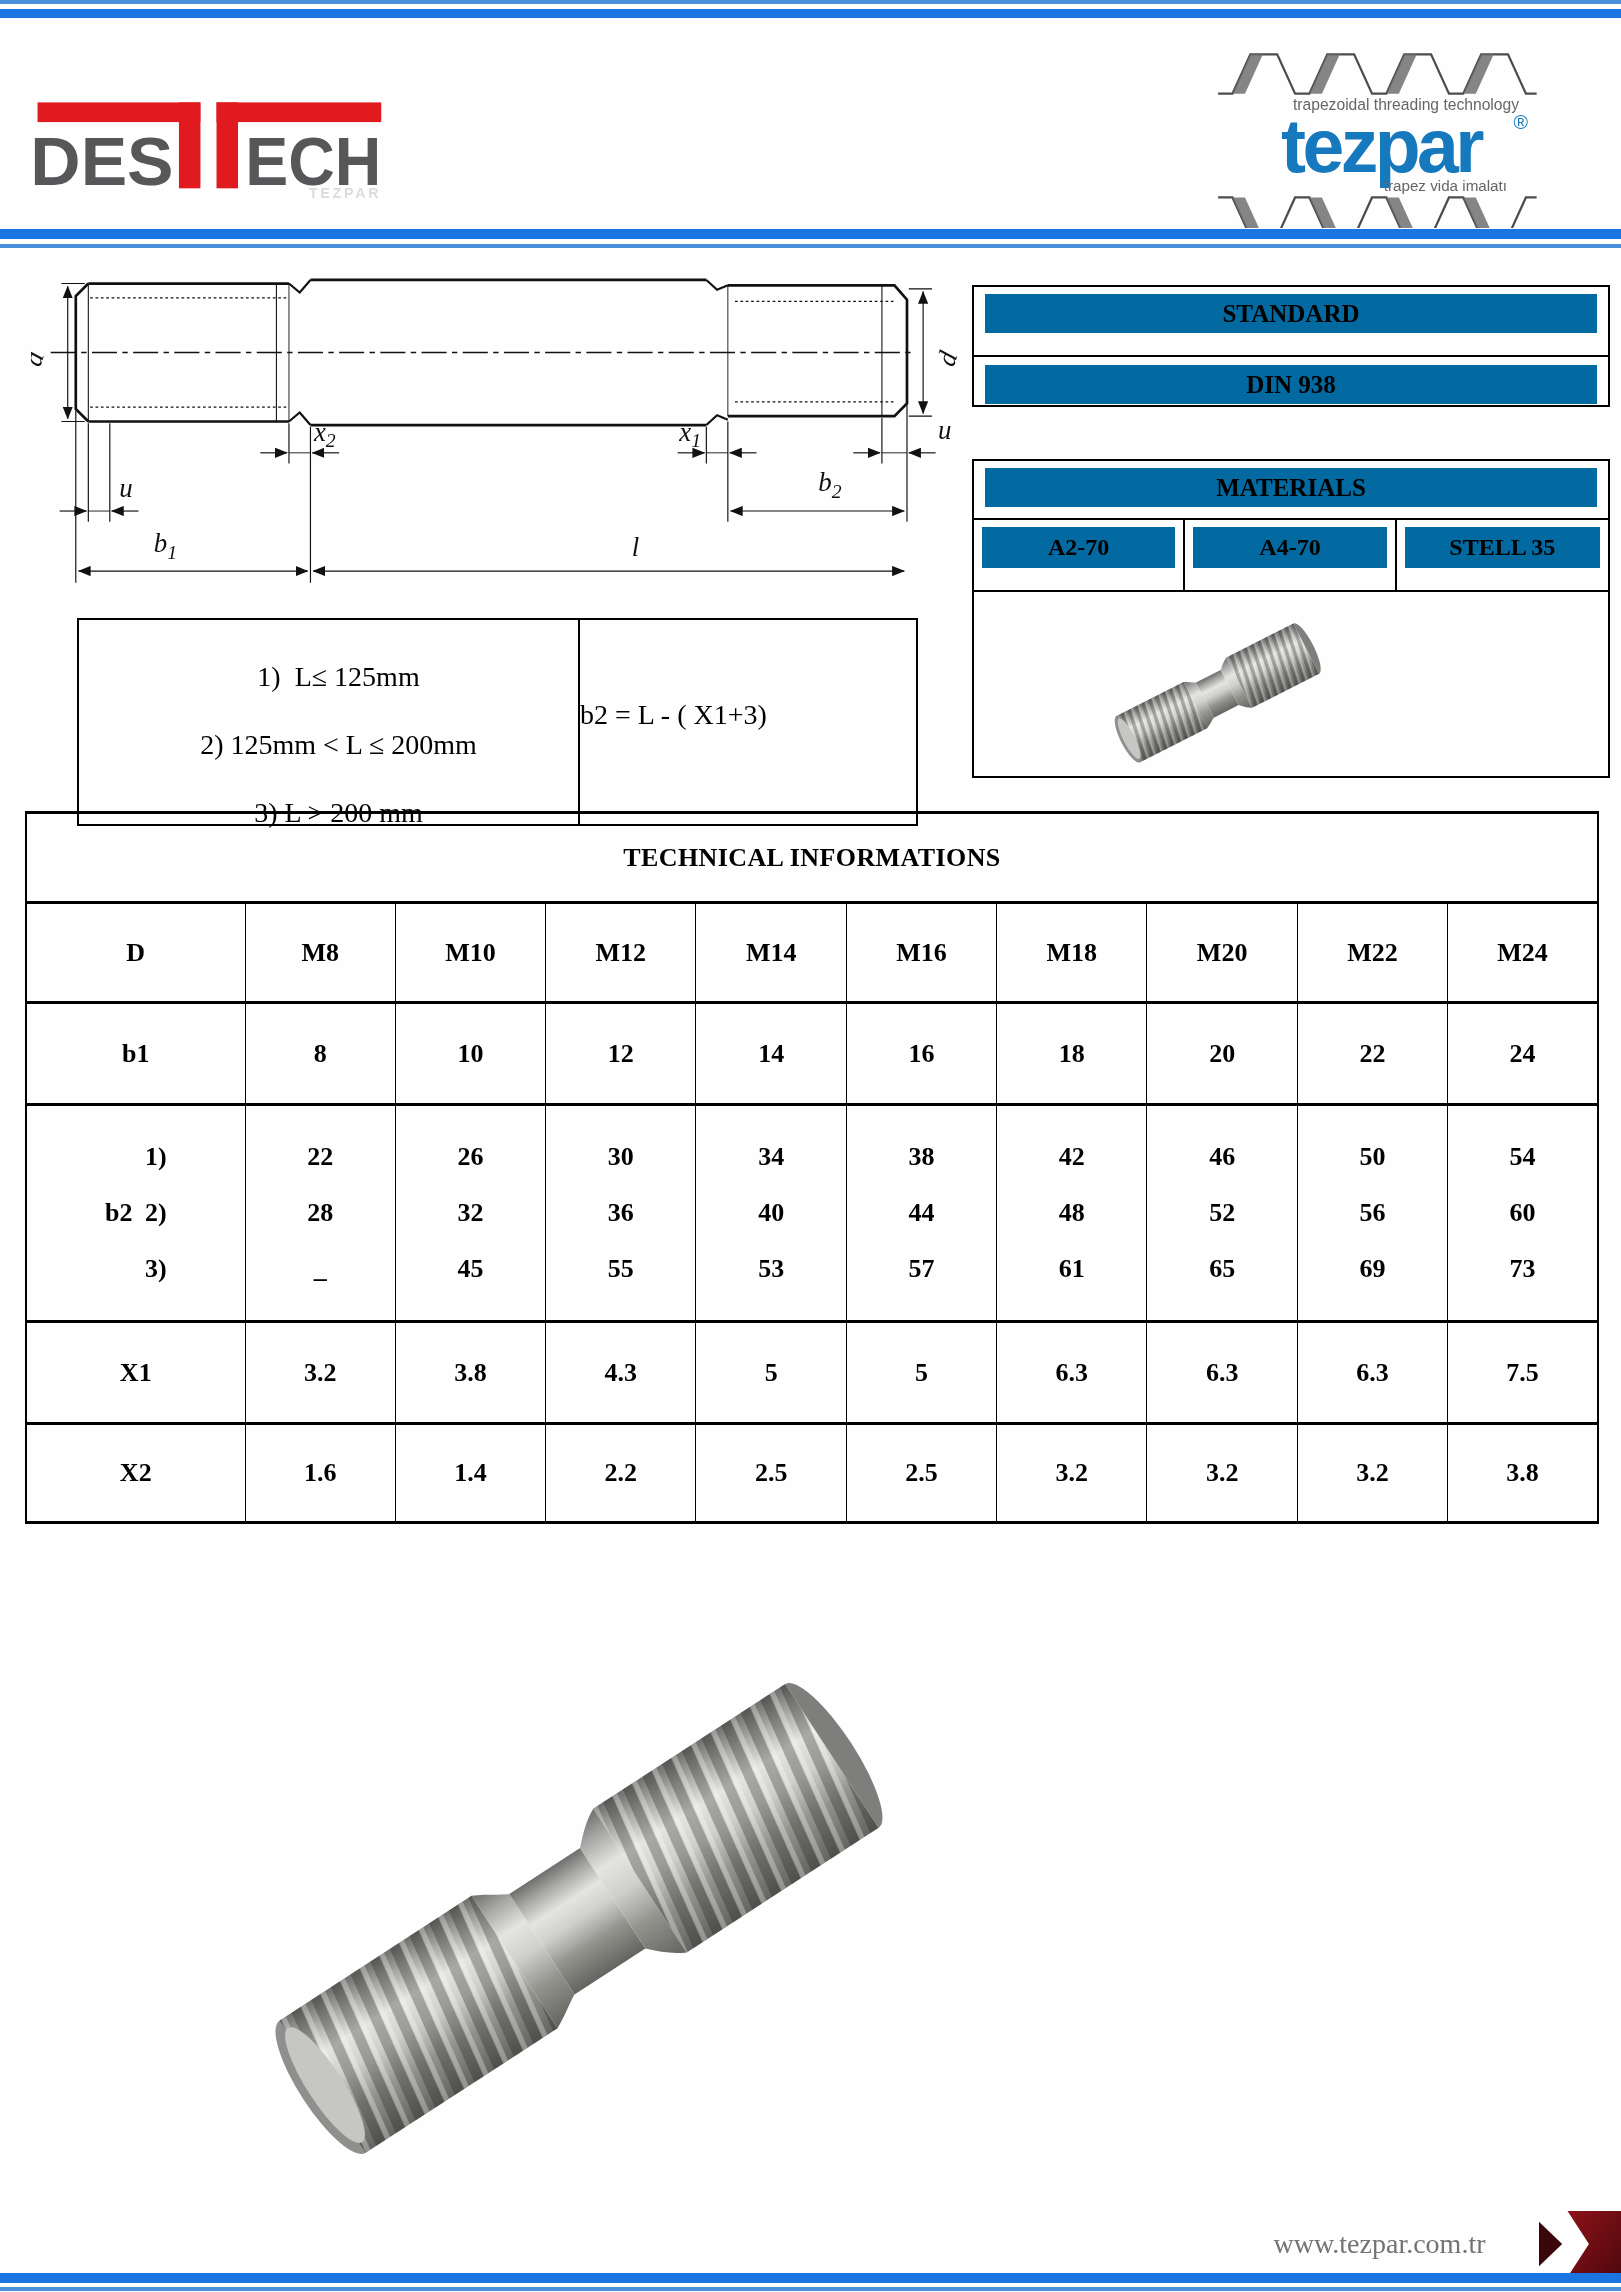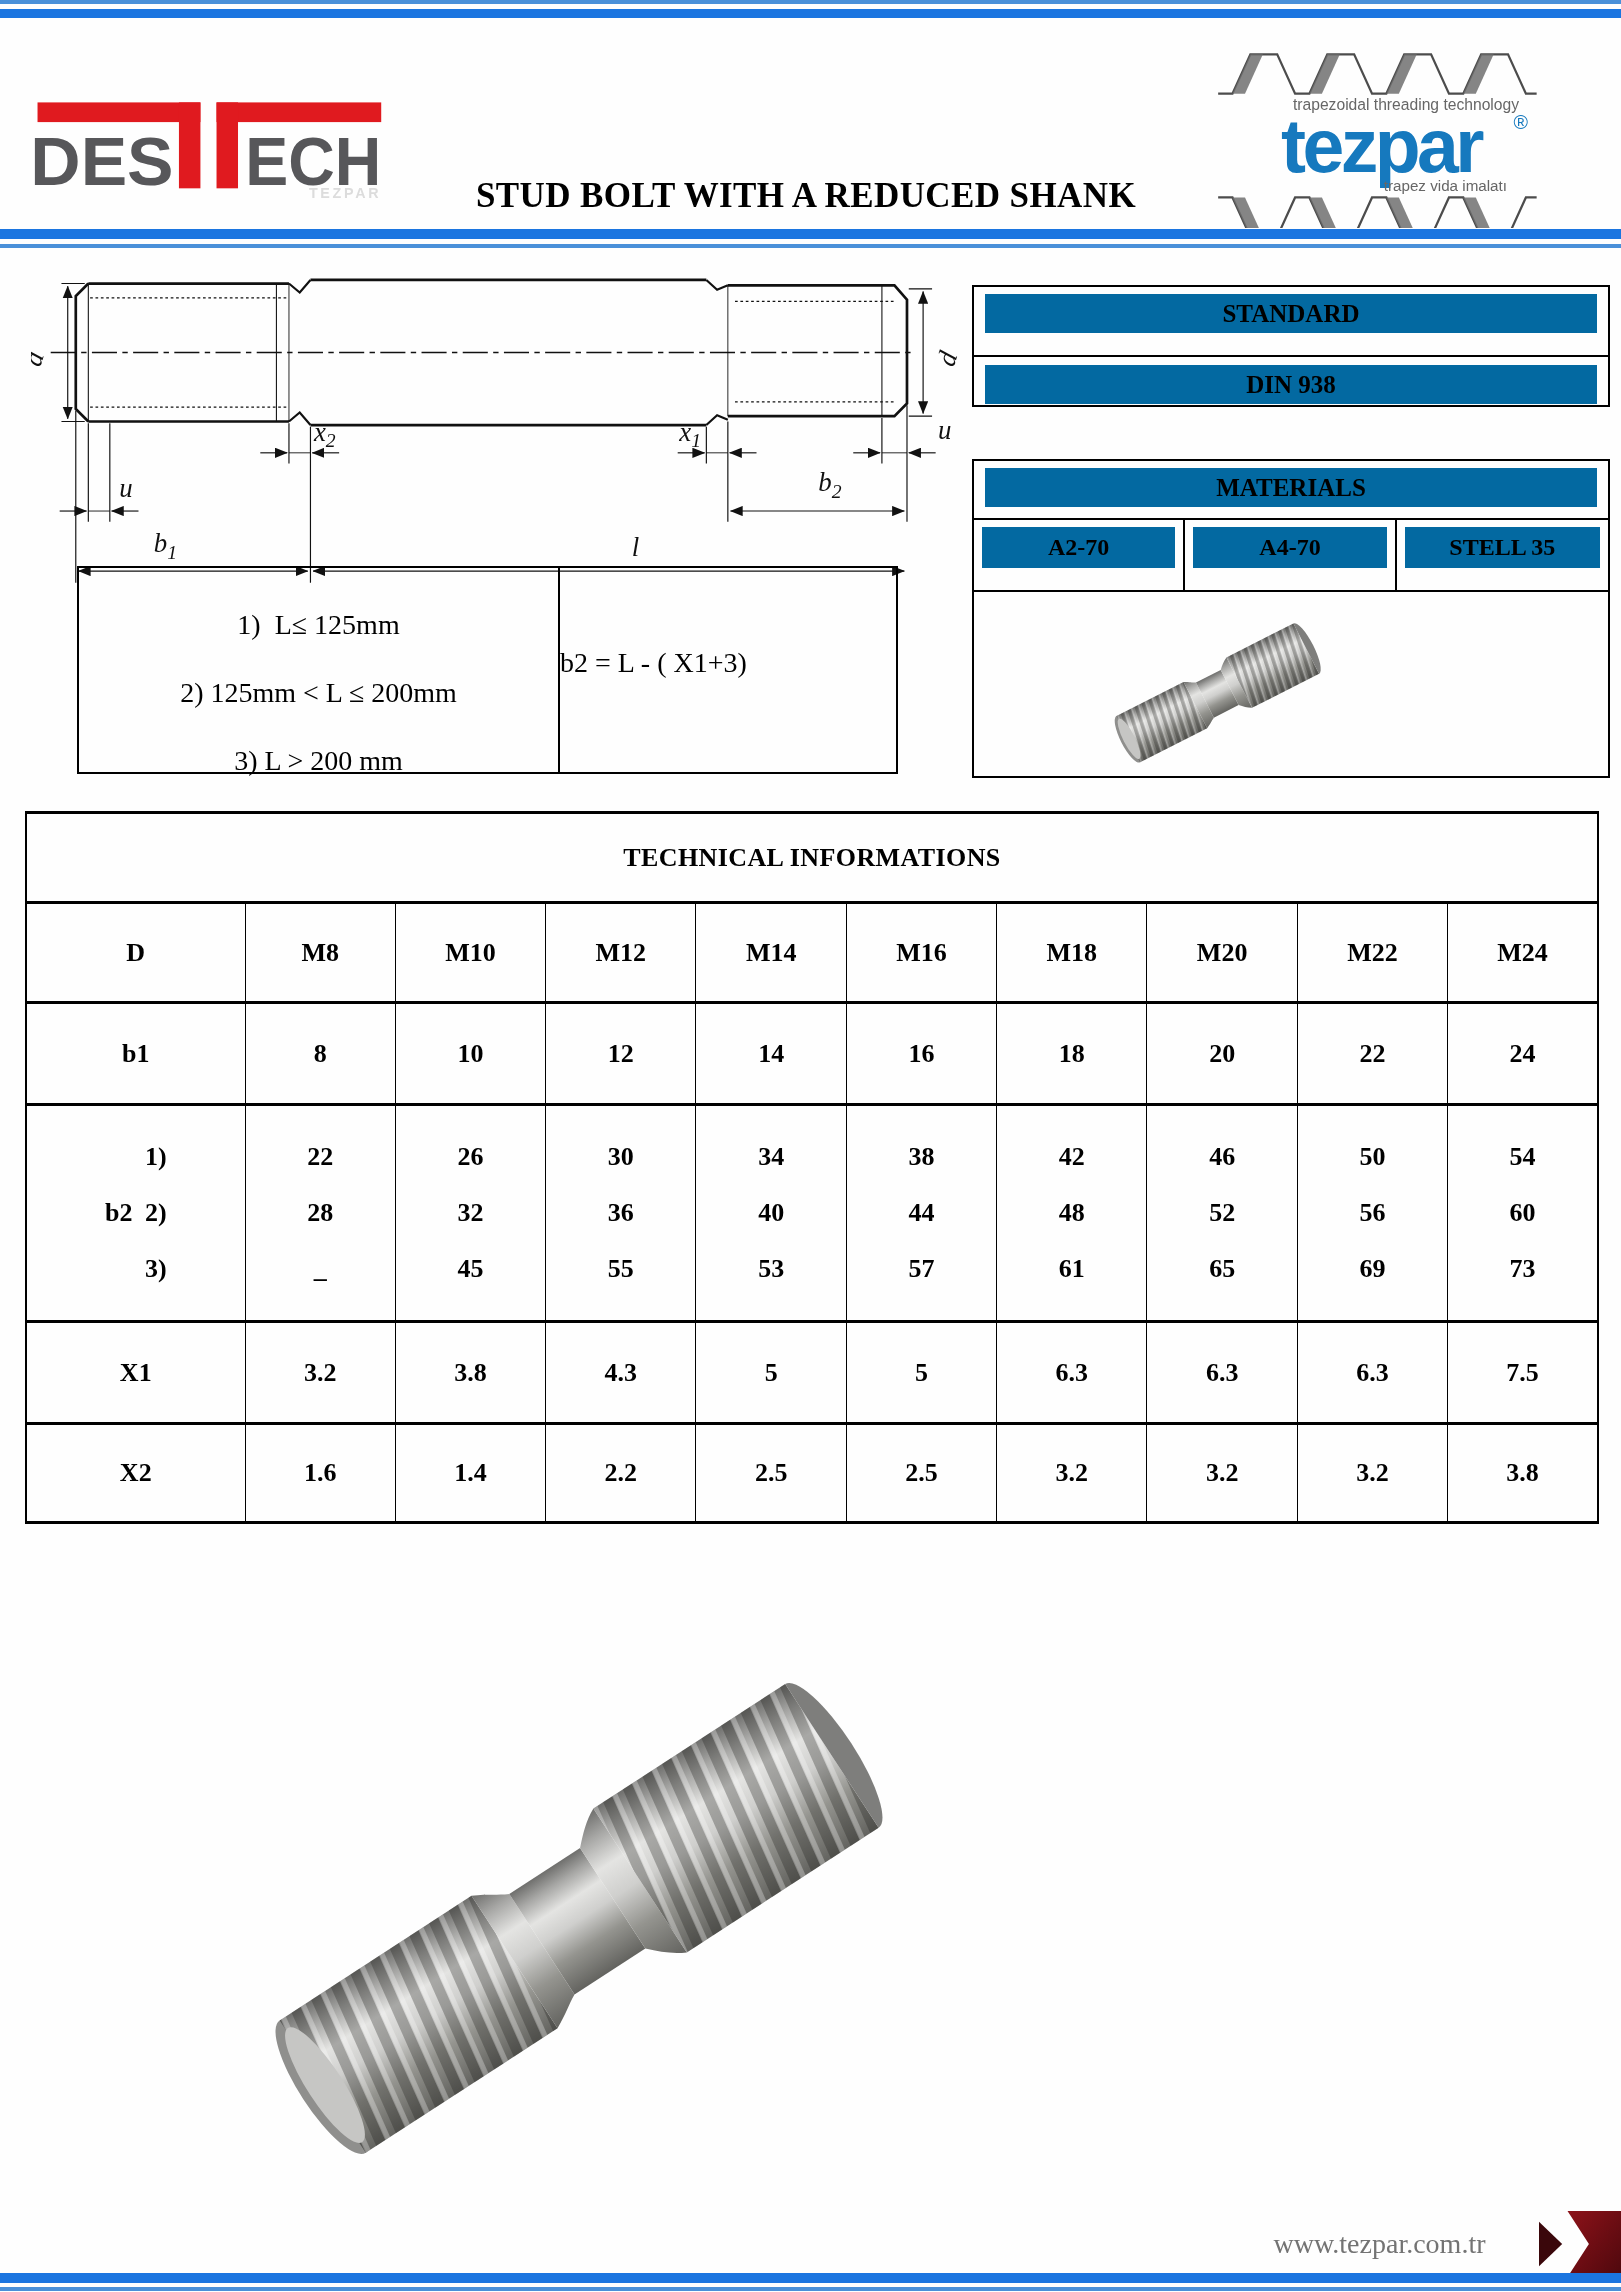--- a/index.html
+++ b/index.html
@@ -12,22 +12,22 @@
   
   .doc-title{position:absolute;left:358px;top:176px;width:896px;text-align:center;
              font-size:35px;font-weight:bold;letter-spacing:0.4px;}
   .desttech-logo{position:absolute;left:25px;top:97px;width:358px;height:103px;}
   .tezpar-logo{position:absolute;left:1211px;top:38px;width:399px;height:190px;}
 
   
   .tech-drawing{position:absolute;left:31px;top:262px;width:936px;height:327px;}
 
   
-  .notes-box{position:absolute;left:77px;top:566px;width:817px;height:204px;
-             border:2.7px solid #000;display:flex;}
+  .notes-box{position:absolute;left:77px;top:618px;width:817px;height:204px;
+             border:2.7px solid #000;display:flex;padding-left:20px;}
   .notes-left{width:479px;border-right:2.7px solid #000;padding-top:23px;}
   .notes-line{white-space:pre;text-align:center;font-size:28px;line-height:68px;}
   .notes-right{flex:1;display:flex;align-items:flex-start;justify-content:flex-start;}
   .notes-formula{font-size:28px;margin-top:79px;white-space:pre;}
 
   
   .std-box{position:absolute;left:972px;top:285px;width:634px;height:118px;border:2.7px solid #000;}
   .std-row{height:54px;padding:7.2px 10.7px;}
   .std-row + .std-row{border-top:2.7px solid #000;}
   .gray-bar{background:#0369a1;height:39px;line-height:39px;text-align:center;
@@ -104,21 +104,20 @@
   <svg class="desttech-logo" viewBox="0 0 400 115">
     <rect x="14" y="6" width="182" height="22" fill="#e01a1f"></rect>
     <rect x="172" y="6" width="24" height="96" fill="#e01a1f"></rect>
     <rect x="214" y="6" width="184" height="22" fill="#e01a1f"></rect>
     <rect x="214" y="6" width="24" height="96" fill="#e01a1f"></rect>
     <text x="6" y="98" font-family="Liberation Sans,sans-serif" font-weight="bold" font-size="76" fill="#57575a" textLength="160" lengthAdjust="spacingAndGlyphs">DES</text>
     <text x="246" y="98" font-family="Liberation Sans,sans-serif" font-weight="bold" font-size="76" fill="#57575a" textLength="152" lengthAdjust="spacingAndGlyphs">ECH</text>
     <text x="398" y="113" text-anchor="end" font-family="Liberation Sans,sans-serif" font-weight="bold" font-size="16" letter-spacing="3" fill="#dcdcdc">TEZPAR</text>
   </svg>
 
-  <div class="doc-title">STUD BOLT WITH A REDUCED SHANK</div>
 
   <svg class="tezpar-logo" viewBox="0 0 446 212">
     <g stroke="#4c4c4c" stroke-width="2.5" fill="none">
       <path d="M8,62 h16 l20,-44 h30 l20,44 h16 l20,-44 h30 l20,44 h16 l20,-44 h30 l20,44 h16 l20,-44 h30 l20,44 h12"></path>
     </g>
     <g fill="#707070" opacity=".85">
       <polygon points="24,62 44,18 58,18 38,62"></polygon>
       <polygon points="110,62 130,18 144,18 124,62"></polygon>
       <polygon points="196,62 216,18 230,18 210,62"></polygon>
       <polygon points="282,62 302,18 316,18 296,62"></polygon>

